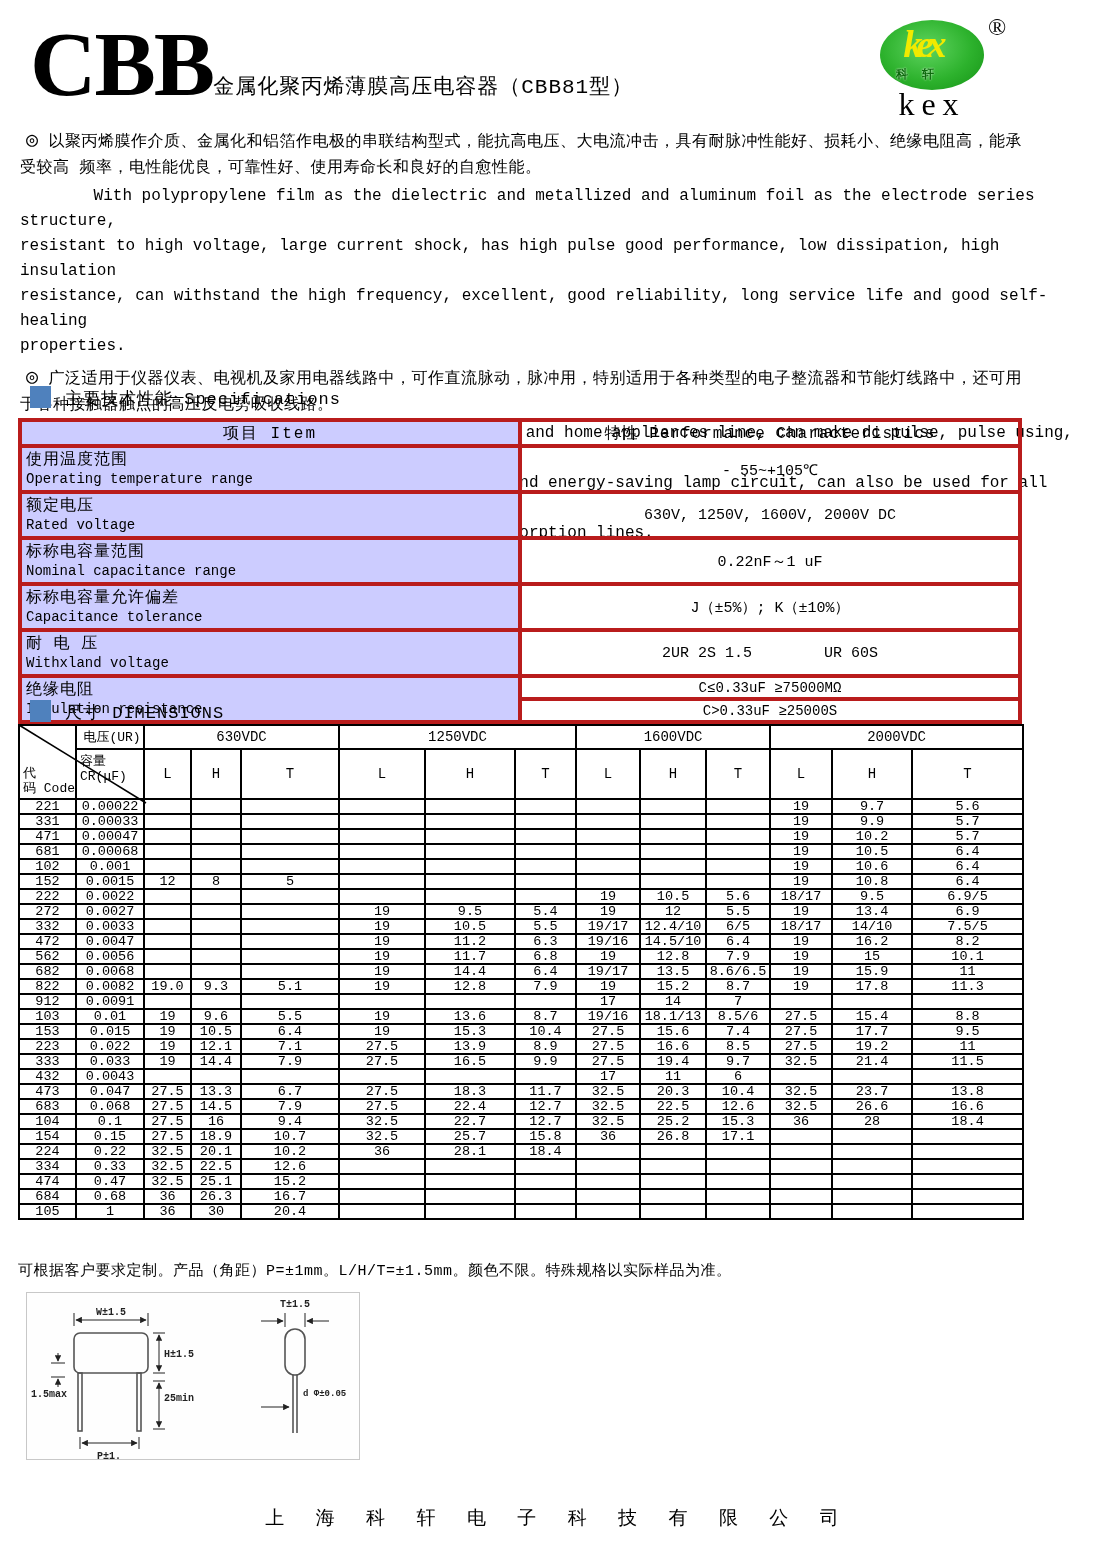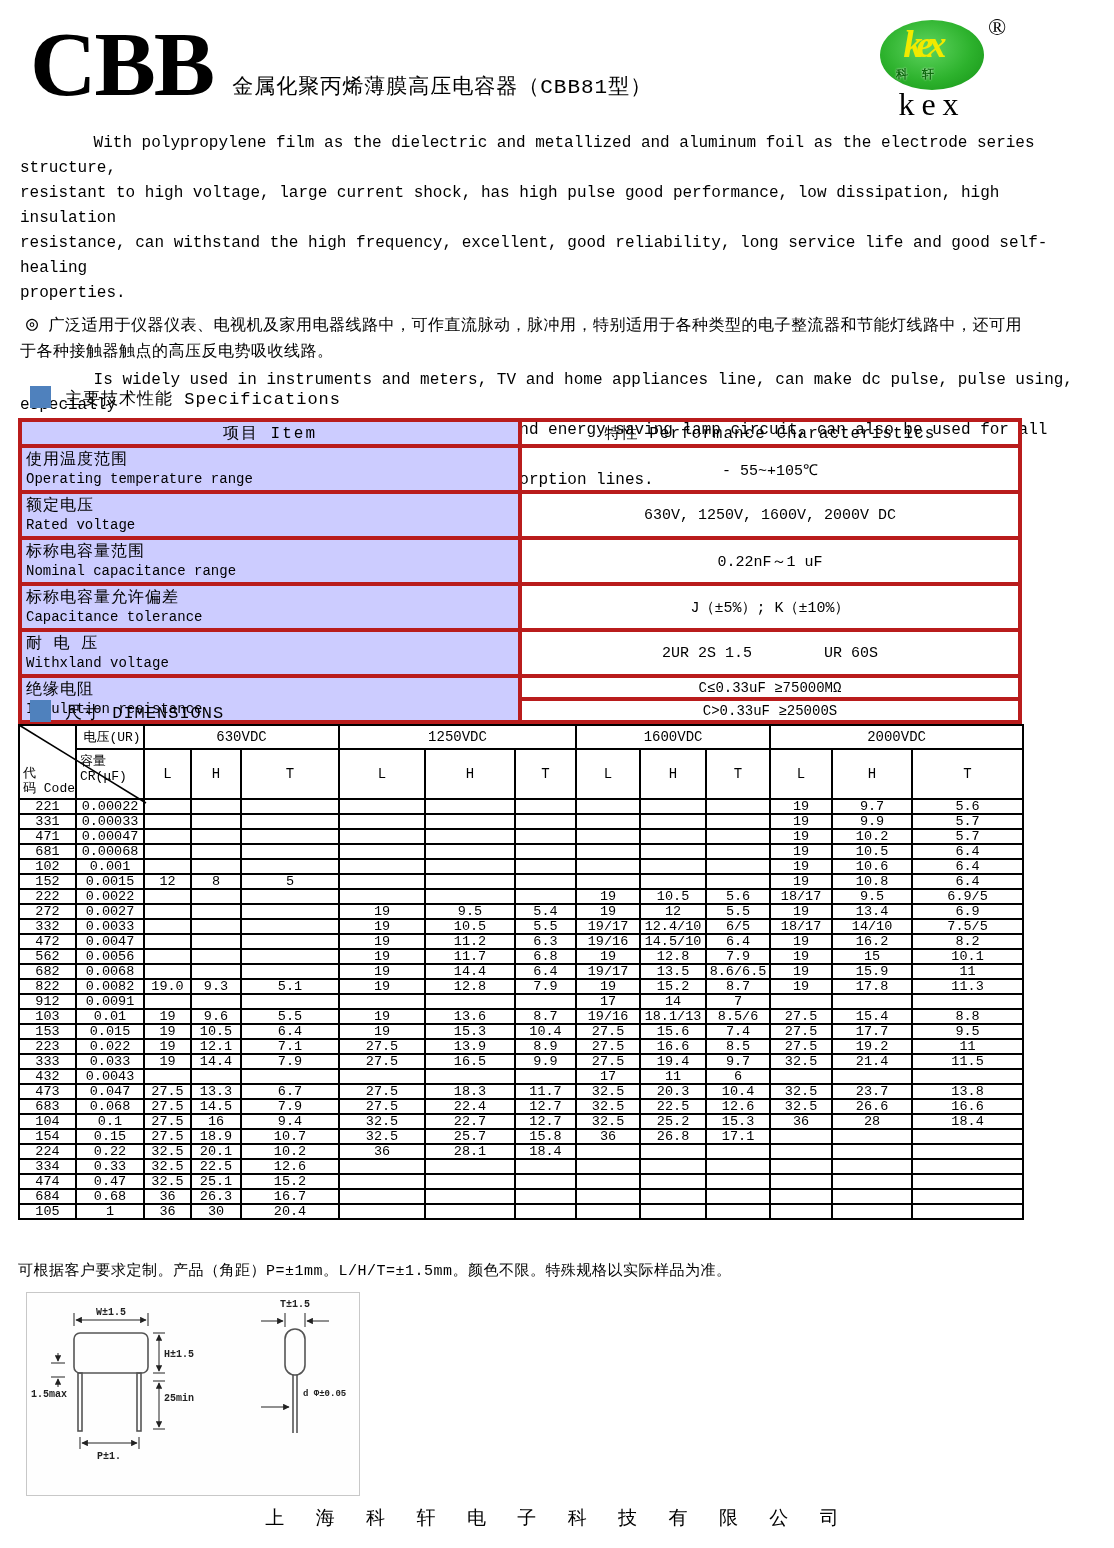--- a/index.html
+++ b/index.html
@@ -2,21 +2,21 @@
 <html><head>
 <meta charset="utf-8">
 <style>
   * { margin:0; padding:0; box-sizing:border-box; }
   body { background:#888; font-family:"Liberation Mono","DejaVu Sans Mono",monospace; }
   .page { position:relative; width:1114px; height:1548px; background:#fff; margin:0 auto; overflow:hidden; color:#000; }
 
   
   #hdr { position:absolute; top:18px; left:30px; white-space:nowrap; }
   .big-title { font-family:"Liberation Serif","DejaVu Serif",serif; font-weight:bold; font-size:92px; line-height:92px; letter-spacing:-2px; display:inline-block; vertical-align:bottom; }
-  .subtitle { display:inline-block; vertical-align:bottom; font-size:21px; padding-bottom:10px; letter-spacing:1px;margin-left:19px; }
+  .subtitle { display:inline-block; vertical-align:bottom; font-size:21px; padding-bottom:10px; letter-spacing:1px; }
 
   #logo { position:absolute; top:14px; left:870px; width:150px; height:110px; }
   .logo-ellipse { position:absolute; top:6px; left:10px; width:104px; height:70px; border-radius:50%;
       background:radial-gradient(ellipse at 45% 40%, #5fd45f 0%, #2db22d 55%, #149114 100%); }
   .logo-inner { position:absolute; top:8px; left:0; width:104px; text-align:center; font-family:"Liberation Serif",serif; font-style:italic; font-weight:bold; font-size:38px; letter-spacing:-6px; color:#f2ea00; }
   .logo-cjk { position:absolute; top:52px; left:0; width:104px; text-align:center; font-size:12px; font-weight:bold; color:#0c6b0c; letter-spacing:14px; text-shadow:0 0 2px #fff; }
   .logo-reg { position:absolute; top:0; left:118px; font-size:24px; font-family:"Liberation Serif",serif; }
   .logo-word { position:absolute; top:72px; left:0; width:124px; text-align:center; font-family:"Liberation Serif",serif; font-size:32px; letter-spacing:7px; }
 
   
@@ -53,41 +53,43 @@
   .corner-code { position:absolute; left:3px; bottom:2px; text-align:left; font-size:13px; line-height:15px; white-space:pre-line; }
   .cap-cell { text-align:left !important; vertical-align:top; padding:4px 0 0 3px !important; font-size:13px !important; line-height:15px; white-space:pre-line; }
   .vur-cell { font-size:13px !important; text-align:right; padding-left:4px !important; }
   #diag-svg { position:absolute; top:0; left:0; pointer-events:none; }
 
   
   #note { position:absolute; top:1261px; left:18px; font-size:15px; letter-spacing:0.5px; }
   #footer { position:absolute; top:1505px; left:0; width:100%; text-align:center; font-size:19px; letter-spacing:10px; }
 
   
-  #diagram { position:absolute; top:1292px; left:26px; width:334px; height:204px; border:1px solid #c8c8c8; background:#fefefe; }
+  #diagram { position:absolute; top:1292px; left:26px; width:334px; height:168px; border:1px solid #c8c8c8; background:#fefefe; }
   #diagram svg text { font-family:"Liberation Mono","DejaVu Sans Mono",monospace; font-size:10px; font-weight:bold; fill:#222; }
 </style>
 </head>
 <body>
 
 <div class="page">
 
   <div id="hdr">
     <span class="big-title">CBB</span><span class="subtitle">金属化聚丙烯薄膜高压电容器（CBB81型）</span>
   </div>
 
   <div id="logo">
     <div class="logo-ellipse"></div>
     <div class="logo-inner">kex</div>
     <div class="logo-cjk">科轩</div>
     <div class="logo-reg">®</div>
     <div class="logo-word">kex</div>
   </div>
 
   <div id="intro">
+    <p class="zh-p"><span class="bullet">◎</span><span class="pre">以聚丙烯膜作介质、金属化和铝箔作电极的串联结构型式，能抗高电压、大电流冲击，具有耐脉冲性能好、损耗小、绝缘电阻高，能承
+受较高 频率，电性能优良，可靠性好、使用寿命长和良好的自愈性能。</span></p>
     <p class="en-p pre">With polypropylene film as the dielectric and metallized and aluminum foil as the electrode series structure,
 resistant to high voltage, large current shock, has high pulse good performance, low dissipation, high insulation
 resistance, can withstand the high frequency, excellent, good reliability, long service life and good self-healing
 properties.</p>
     <p class="zh-p"><span class="bullet">◎</span><span class="pre">广泛适用于仪器仪表、电视机及家用电器线路中，可作直流脉动，脉冲用，特别适用于各种类型的电子整流器和节能灯线路中，还可用
 于各种接触器触点的高压反电势吸收线路。</span></p>
     <p class="en-p pre">Is widely used in instruments and meters, TV and home appliances line, can make dc pulse, pulse using, especially
 suitable for various types of electronic rectifier and energy-saving lamp circuit, can also be used for all kinds of
 contactor contact pressure against the potential absorption lines.</p>
   </div>

